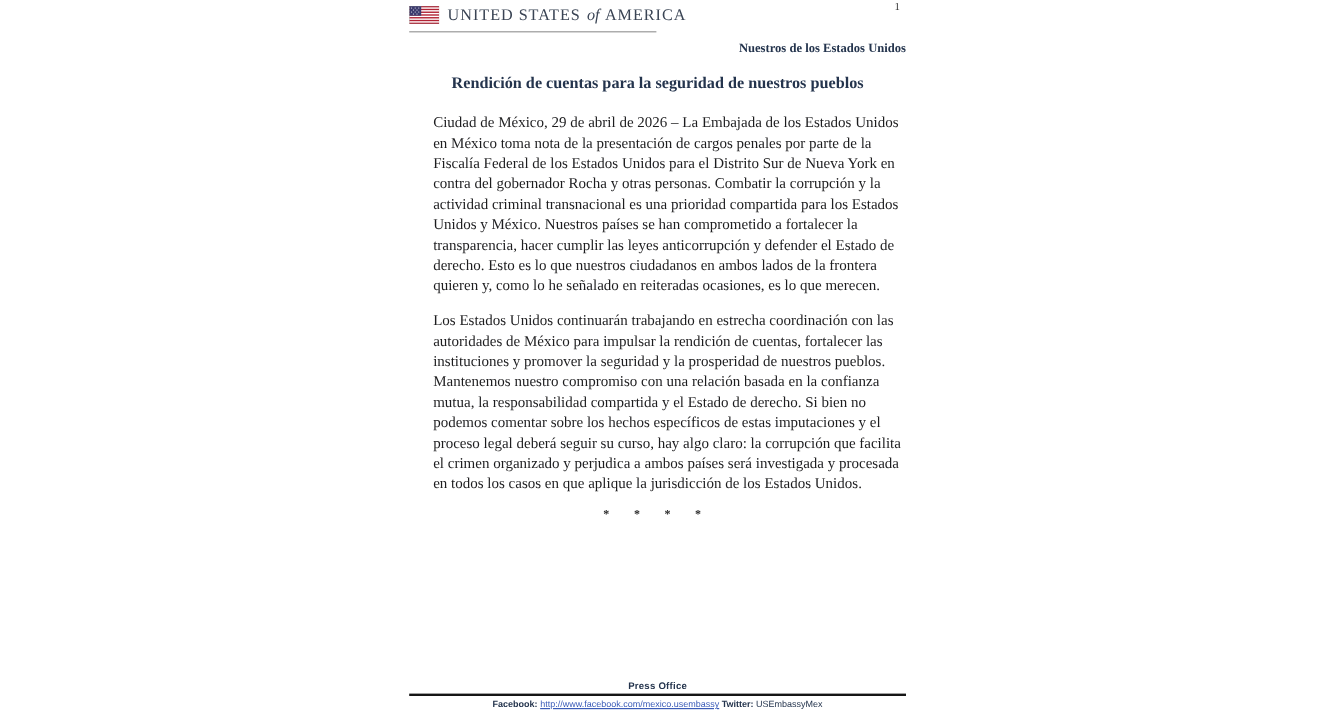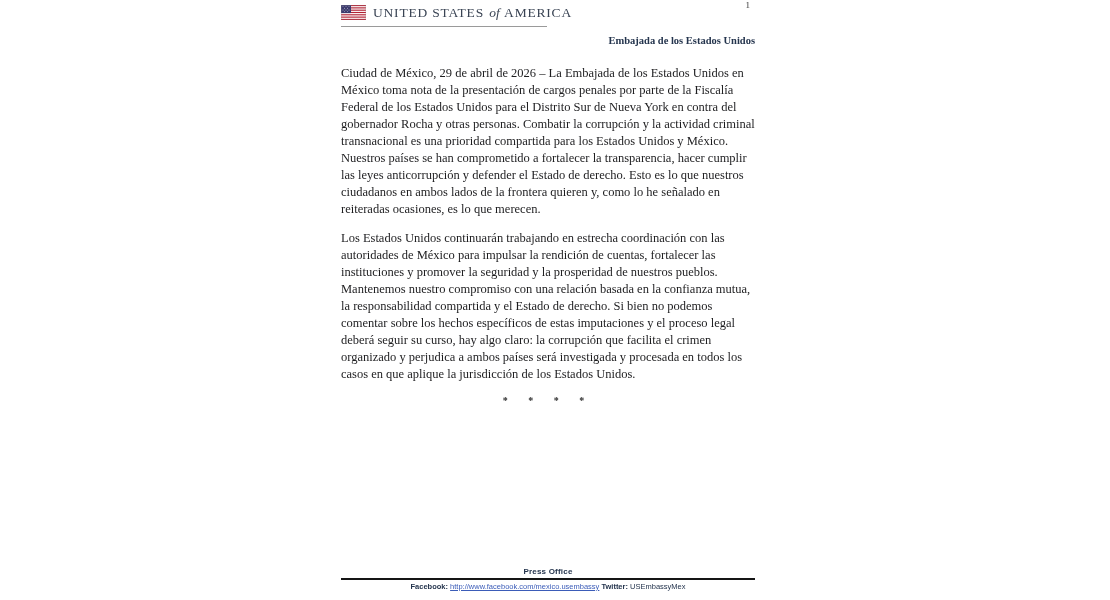--- a/index.html
+++ b/index.html
@@ -15,21 +15,21 @@
   .flag { width:25px; height:15px; display:block; }
   .brand-title { font-size:13.5px; letter-spacing:0.8px; color:#3a4454; white-space:nowrap; }
   .brand-title .of { font-style:italic; text-transform:lowercase; letter-spacing:0; padding:0 1px; }
 
   .embassy-block { margin-top:6px; text-align:right; font-weight:700; font-size:10.5px;
                    color:#24344d; line-height:1.45; }
 
   .doc-title { margin-top:13px; text-align:center; font-weight:700; font-size:13.5px; color:#24344d; }
 
   .body-text { margin-top:17px; }
-  .body-text p { font-size:12.5px; line-height:17px; color:#1d1d1f; margin-bottom:12px; text-align:left; }
+  .body-text p { font-size:12.5px; line-height:17px; color:#1d1d1f; margin-bottom:12px; text-align:left;margin-left:20px; }
 
   .separator { text-align:center; margin-top:10px; font-size:10px; font-weight:700;
                letter-spacing:9px; color:#2a2a2a; }
 
   .footer { position:absolute; left:0; right:0; top:567px; text-align:center;
             font-size:7.5px; color:#24344d; font-family:"Liberation Sans","DejaVu Sans",sans-serif; }
   .press-office { font-weight:700; font-size:8px; letter-spacing:0.2px; }
   .footer-rule { border:none; border-top:2px solid #151515; margin:2px 0 2px 0; }
   .footer-line { line-height:1.45; }
   .flabel { font-weight:700; }
@@ -66,23 +66,24 @@
           <circle cx="3.5" cy="6.6" r="0.45"></circle>
             <circle cx="6.5" cy="6.6" r="0.45"></circle>
         </g>
         <rect x="0" y="0" width="25" height="15" fill="none" stroke="#999" stroke-width="0.4"></rect>
       </svg>
     </span>
     <span class="brand-title"><span>UNITED STATES</span> <span class="of">of</span> <span>AMERICA</span></span>
   </div>
 
   <div class="embassy-block">
-    <div>Embajada de los Estados Unidos</div>
+    <div>Nuestros de los Estados Unidos</div>
   </div>
 
+  <div class="doc-title">Rendición de cuentas para la seguridad de nuestros pueblos</div>
 
   <div class="body-text">
     <p>Ciudad de México, 29 de abril de 2026 – La Embajada de los Estados Unidos en México toma nota de la presentación de cargos penales por parte de la Fiscalía Federal de los Estados Unidos para el Distrito Sur de Nueva York en contra del gobernador Rocha y otras personas. Combatir la corrupción y la actividad criminal transnacional es una prioridad compartida para los Estados Unidos y México. Nuestros países se han comprometido a fortalecer la transparencia, hacer cumplir las leyes anticorrupción y defender el Estado de derecho. Esto es lo que nuestros ciudadanos en ambos lados de la frontera quieren y, como lo he señalado en reiteradas ocasiones, es lo que merecen.</p>
     <p>Los Estados Unidos continuarán trabajando en estrecha coordinación con las autoridades de México para impulsar la rendición de cuentas, fortalecer las instituciones y promover la seguridad y la prosperidad de nuestros pueblos. Mantenemos nuestro compromiso con una relación basada en la confianza mutua, la responsabilidad compartida y el Estado de derecho. Si bien no podemos comentar sobre los hechos específicos de estas imputaciones y el proceso legal deberá seguir su curso, hay algo claro: la corrupción que facilita el crimen organizado y perjudica a ambos países será investigada y procesada en todos los casos en que aplique la jurisdicción de los Estados Unidos.</p>
   </div>
 
   <div class="separator">* * * *</div>
 
   <div class="footer">
     <div class="press-office">Press Office</div>

